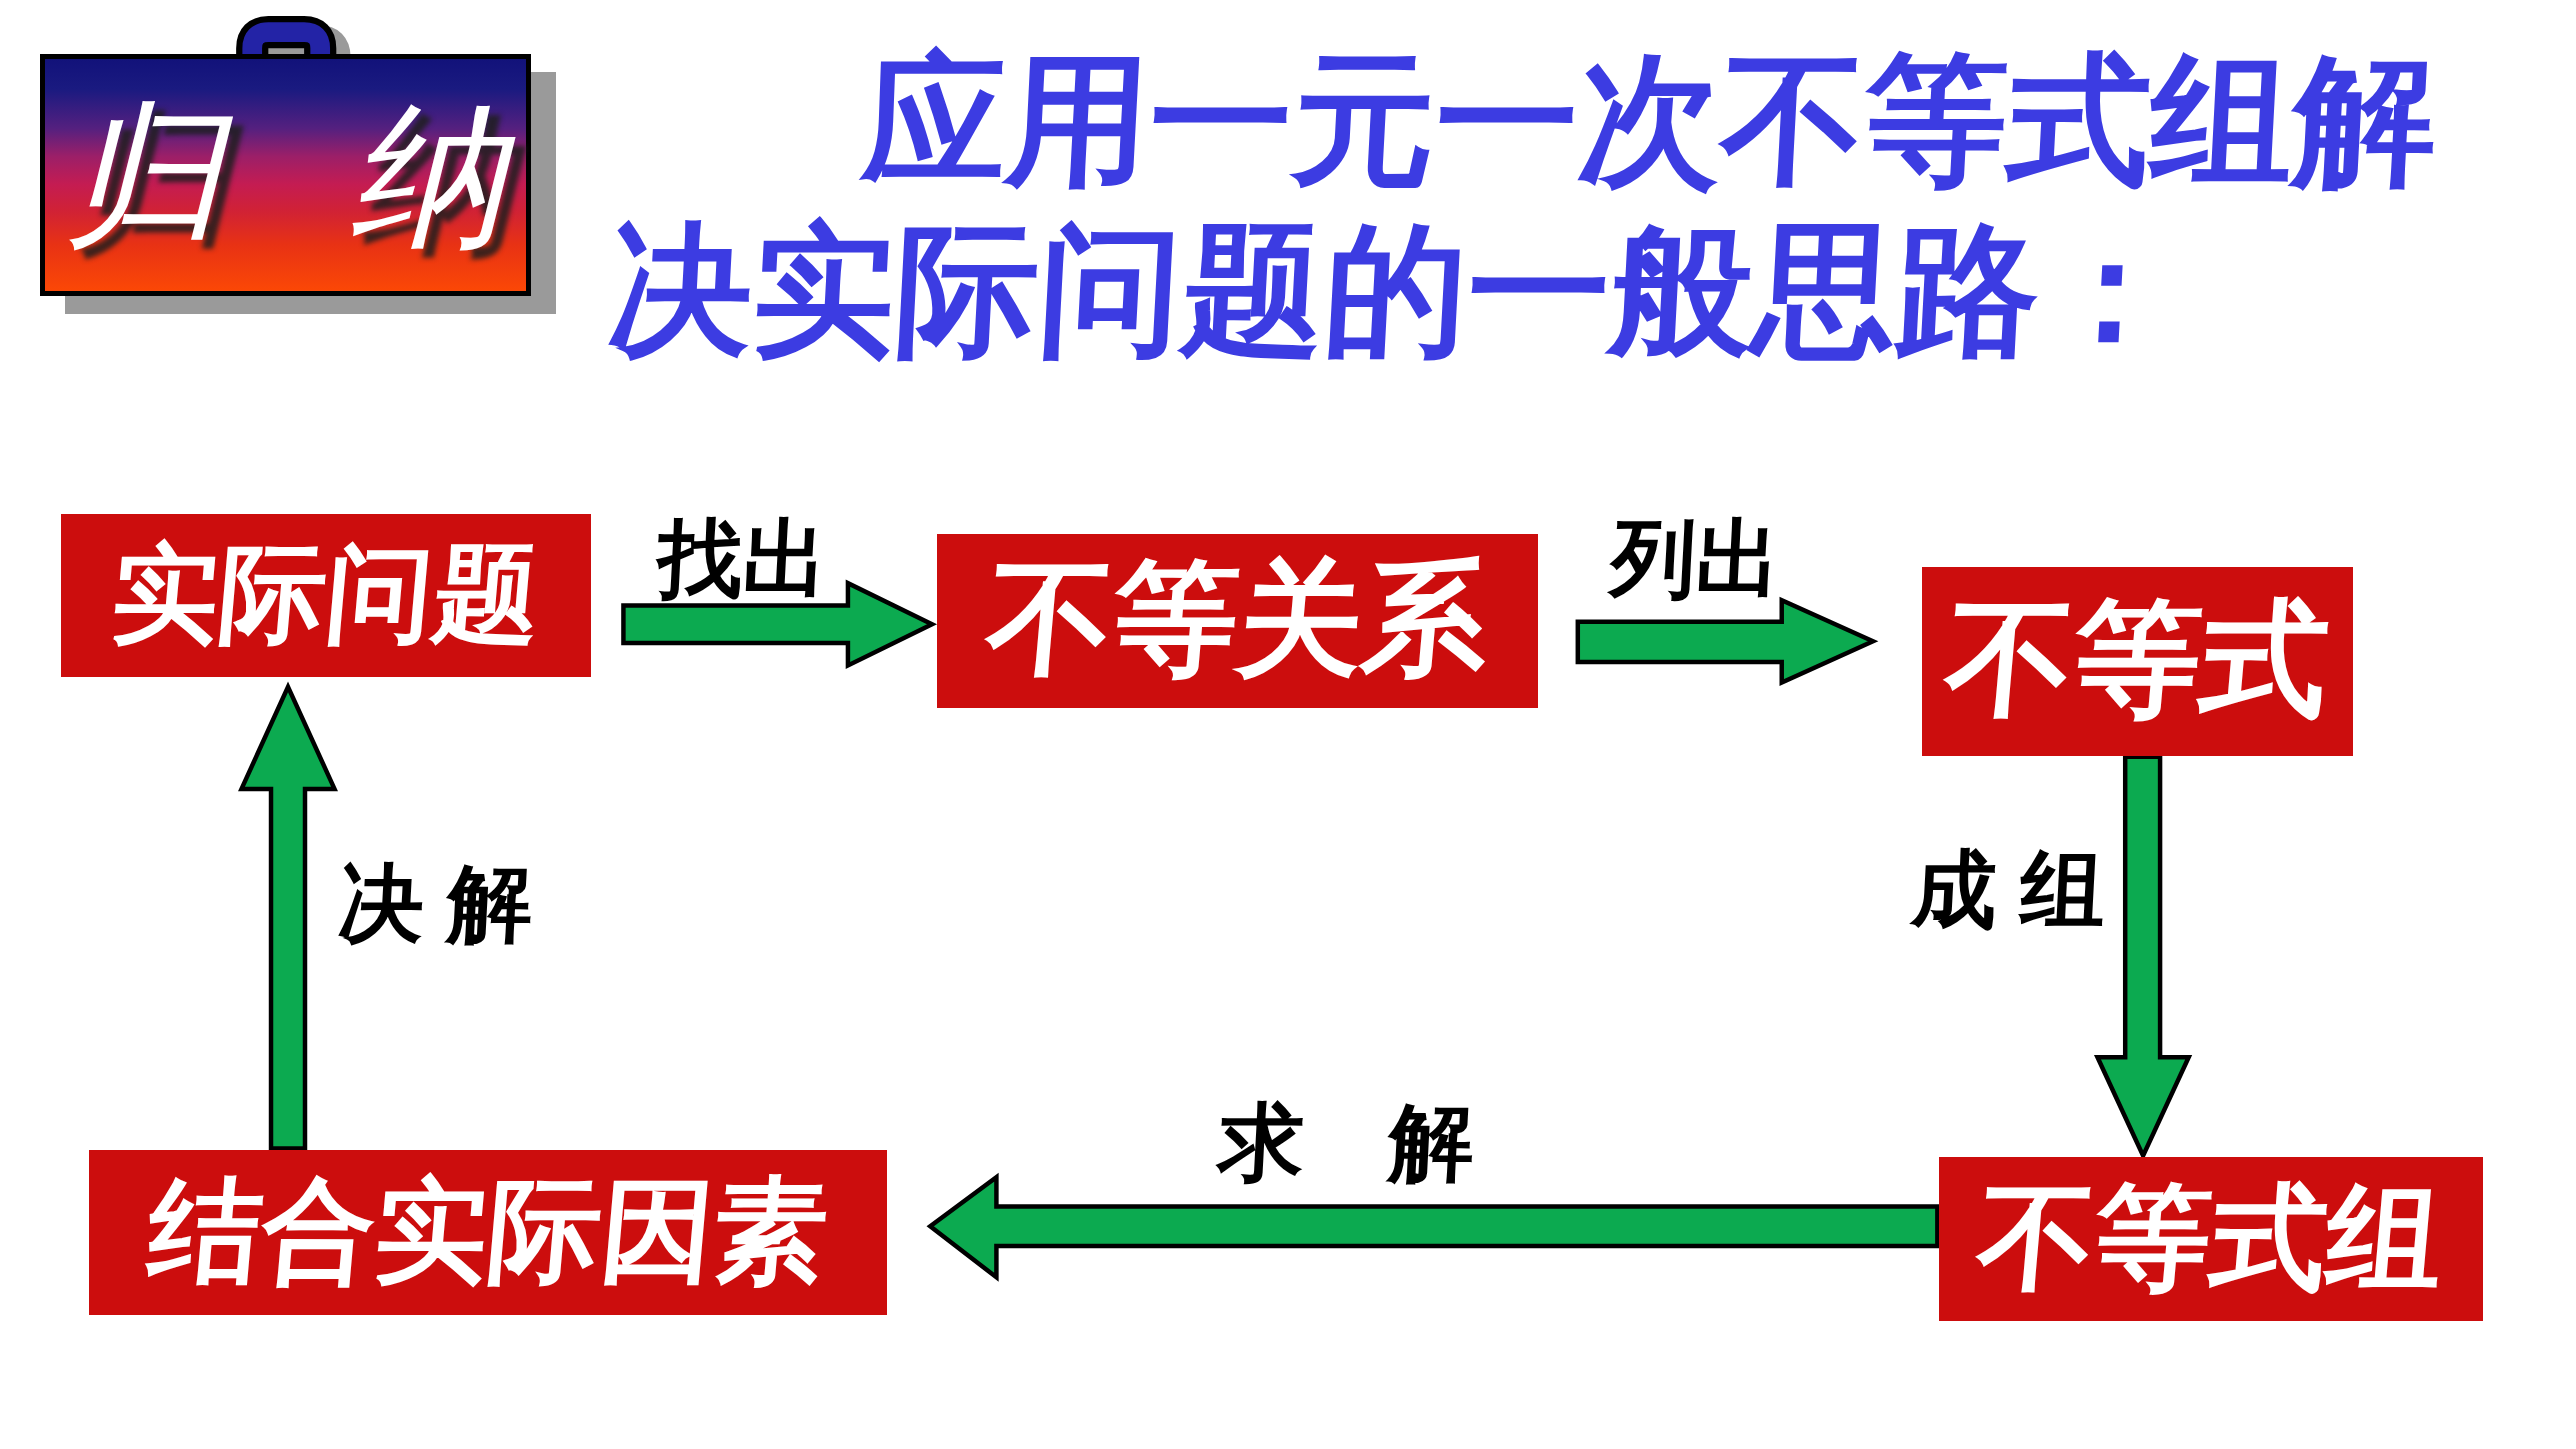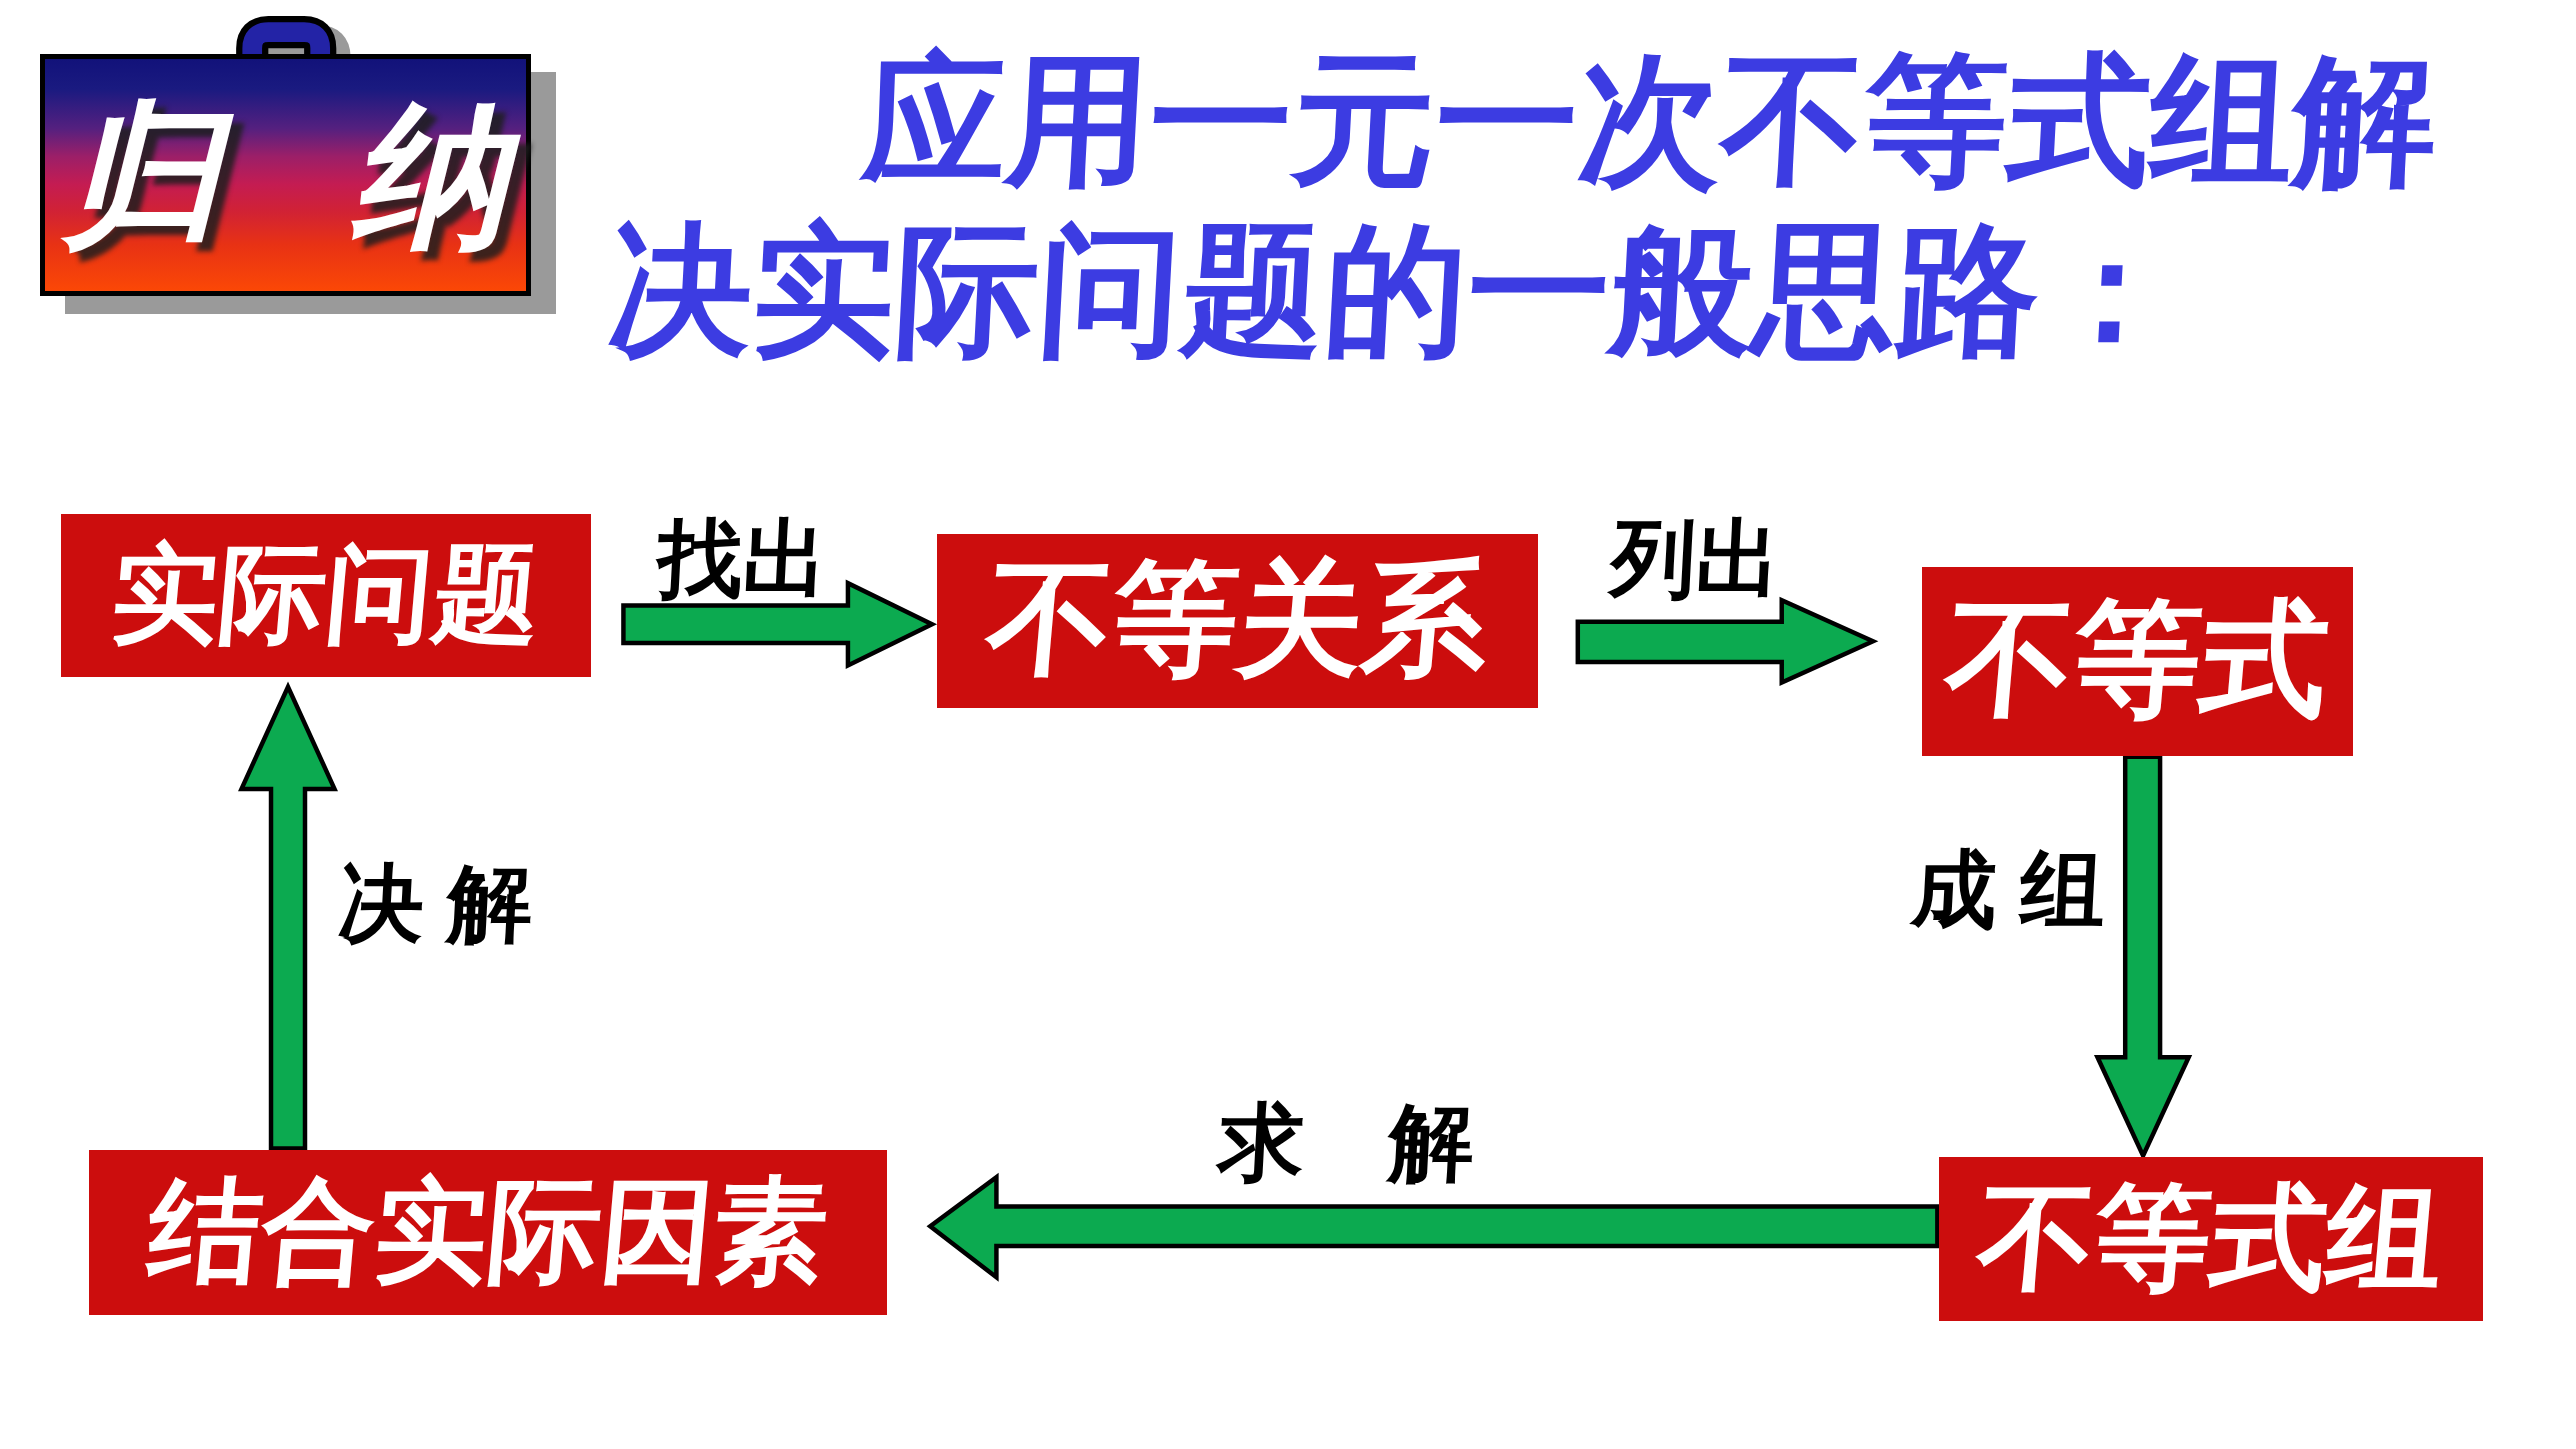--- a/index.html
+++ b/index.html
@@ -19,21 +19,21 @@
   .badge{
     position:absolute;left:40px;top:54px;width:491px;height:242px;
     box-sizing:border-box;border:5.4px solid #000;
     background:linear-gradient(180deg,
       #12127A 0%, #1A1A80 13%, #55207F 30%, #9C1F68 42%,
       #C41C52 54%, #D12234 66%, #E83214 80%, #FB4806 100%);
     display:flex;align-items:center;justify-content:center;
   }
   .badge-text{
     font-family:"DejaVu Serif", serif;
-    font-style:italic;font-weight:bold;
+    font-style:italic;font-weight:normal;
     font-size:157px;line-height:1;color:#ffffff;
     letter-spacing:38px;padding-left:38px;
     text-shadow:10.7px 9px 5.4px rgba(30,30,30,0.85);
     white-space:nowrap;
   }
   
   .title-line{
     position:absolute;
     color:#3C3CE2;font-weight:900;font-size:143px;line-height:170px;
     white-space:nowrap;transform:skewX(-3deg);transform-origin:left bottom;

